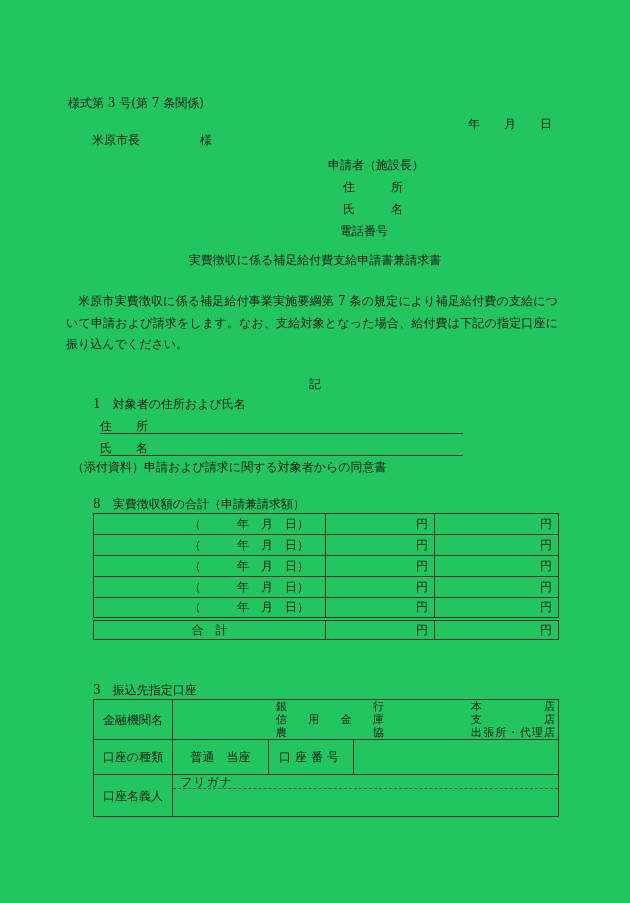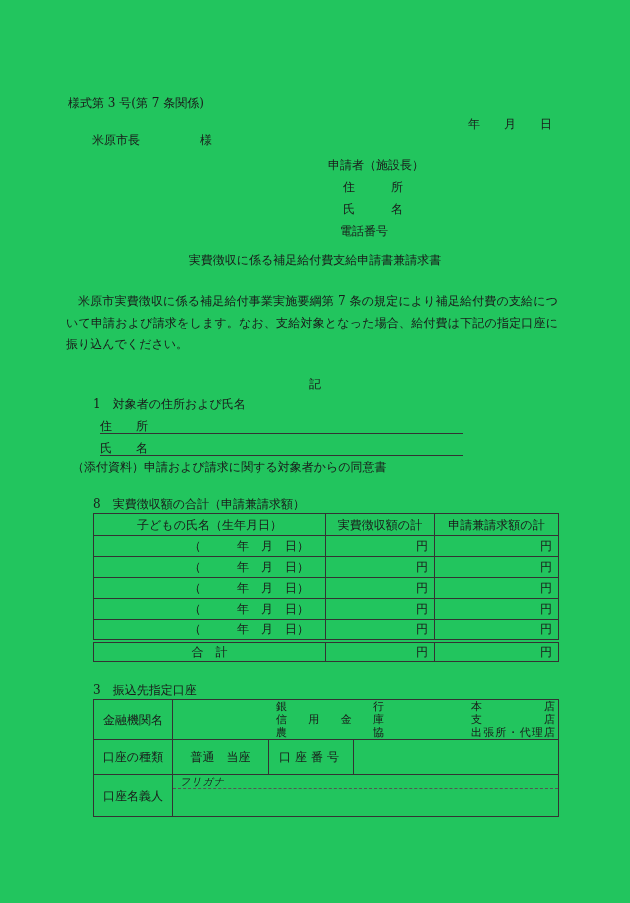--- a/index.html
+++ b/index.html
@@ -49,25 +49,24 @@
   .bank-flex { display: flex; align-items: center; width: 100%; }
   .bank-names { margin-left: 103px; width: 108px; }
   .branch-names { margin-left: auto; margin-right: 3px; width: 84px; }
   .jline {
     font-size: 11px; line-height: 13px;
     text-align: justify; text-align-last: justify;
   }
   .opt-cell { text-align: center; }
   .acctno-cell { text-align: center; letter-spacing: 4px; }
   .furigana {
-    font-size: 10px; line-height: 10px;
+    font-size: 12px; line-height: 10px;
     padding: 2px 0 1px 7px;
     border-bottom: 1px dashed #555;
     letter-spacing: 1px;
-    font-style: italic;
   }
   .holder-space { height: 27px; }
 </style>
 </head>
 <body>
 
 <div class="page">
 
   <div class="abs" style="left:68px; top:96px;">様式第 3 号(第 7 条関係)</div>
   <div class="abs" style="left:468px; top:117px;">年　　月　　日</div>
@@ -99,25 +98,20 @@
 
   <div class="abs" style="left:93px; top:497px;">8　実費徴収額の合計（申請兼請求額）</div>
 
   <table class="t2 abs" style="left:93px; top:513px;">
     <colgroup>
         <col style="width:232px">
         <col style="width:109px">
         <col style="width:124px">
       </colgroup>
     <tbody>
-        <tr>
-      <td class="hd">子どもの氏名（生年月日）</td>
-      <td class="hd">実費徴収額の計</td>
-      <td class="hd">申請兼請求額の計</td>
-    </tr>
     <tr>
       <td class="date-cell">（　　　年　月　日）</td>
       <td class="yen-cell">円</td>
       <td class="yen-cell">円</td>
     </tr>
     <tr>
       <td class="date-cell">（　　　年　月　日）</td>
       <td class="yen-cell">円</td>
       <td class="yen-cell">円</td>
     </tr>

